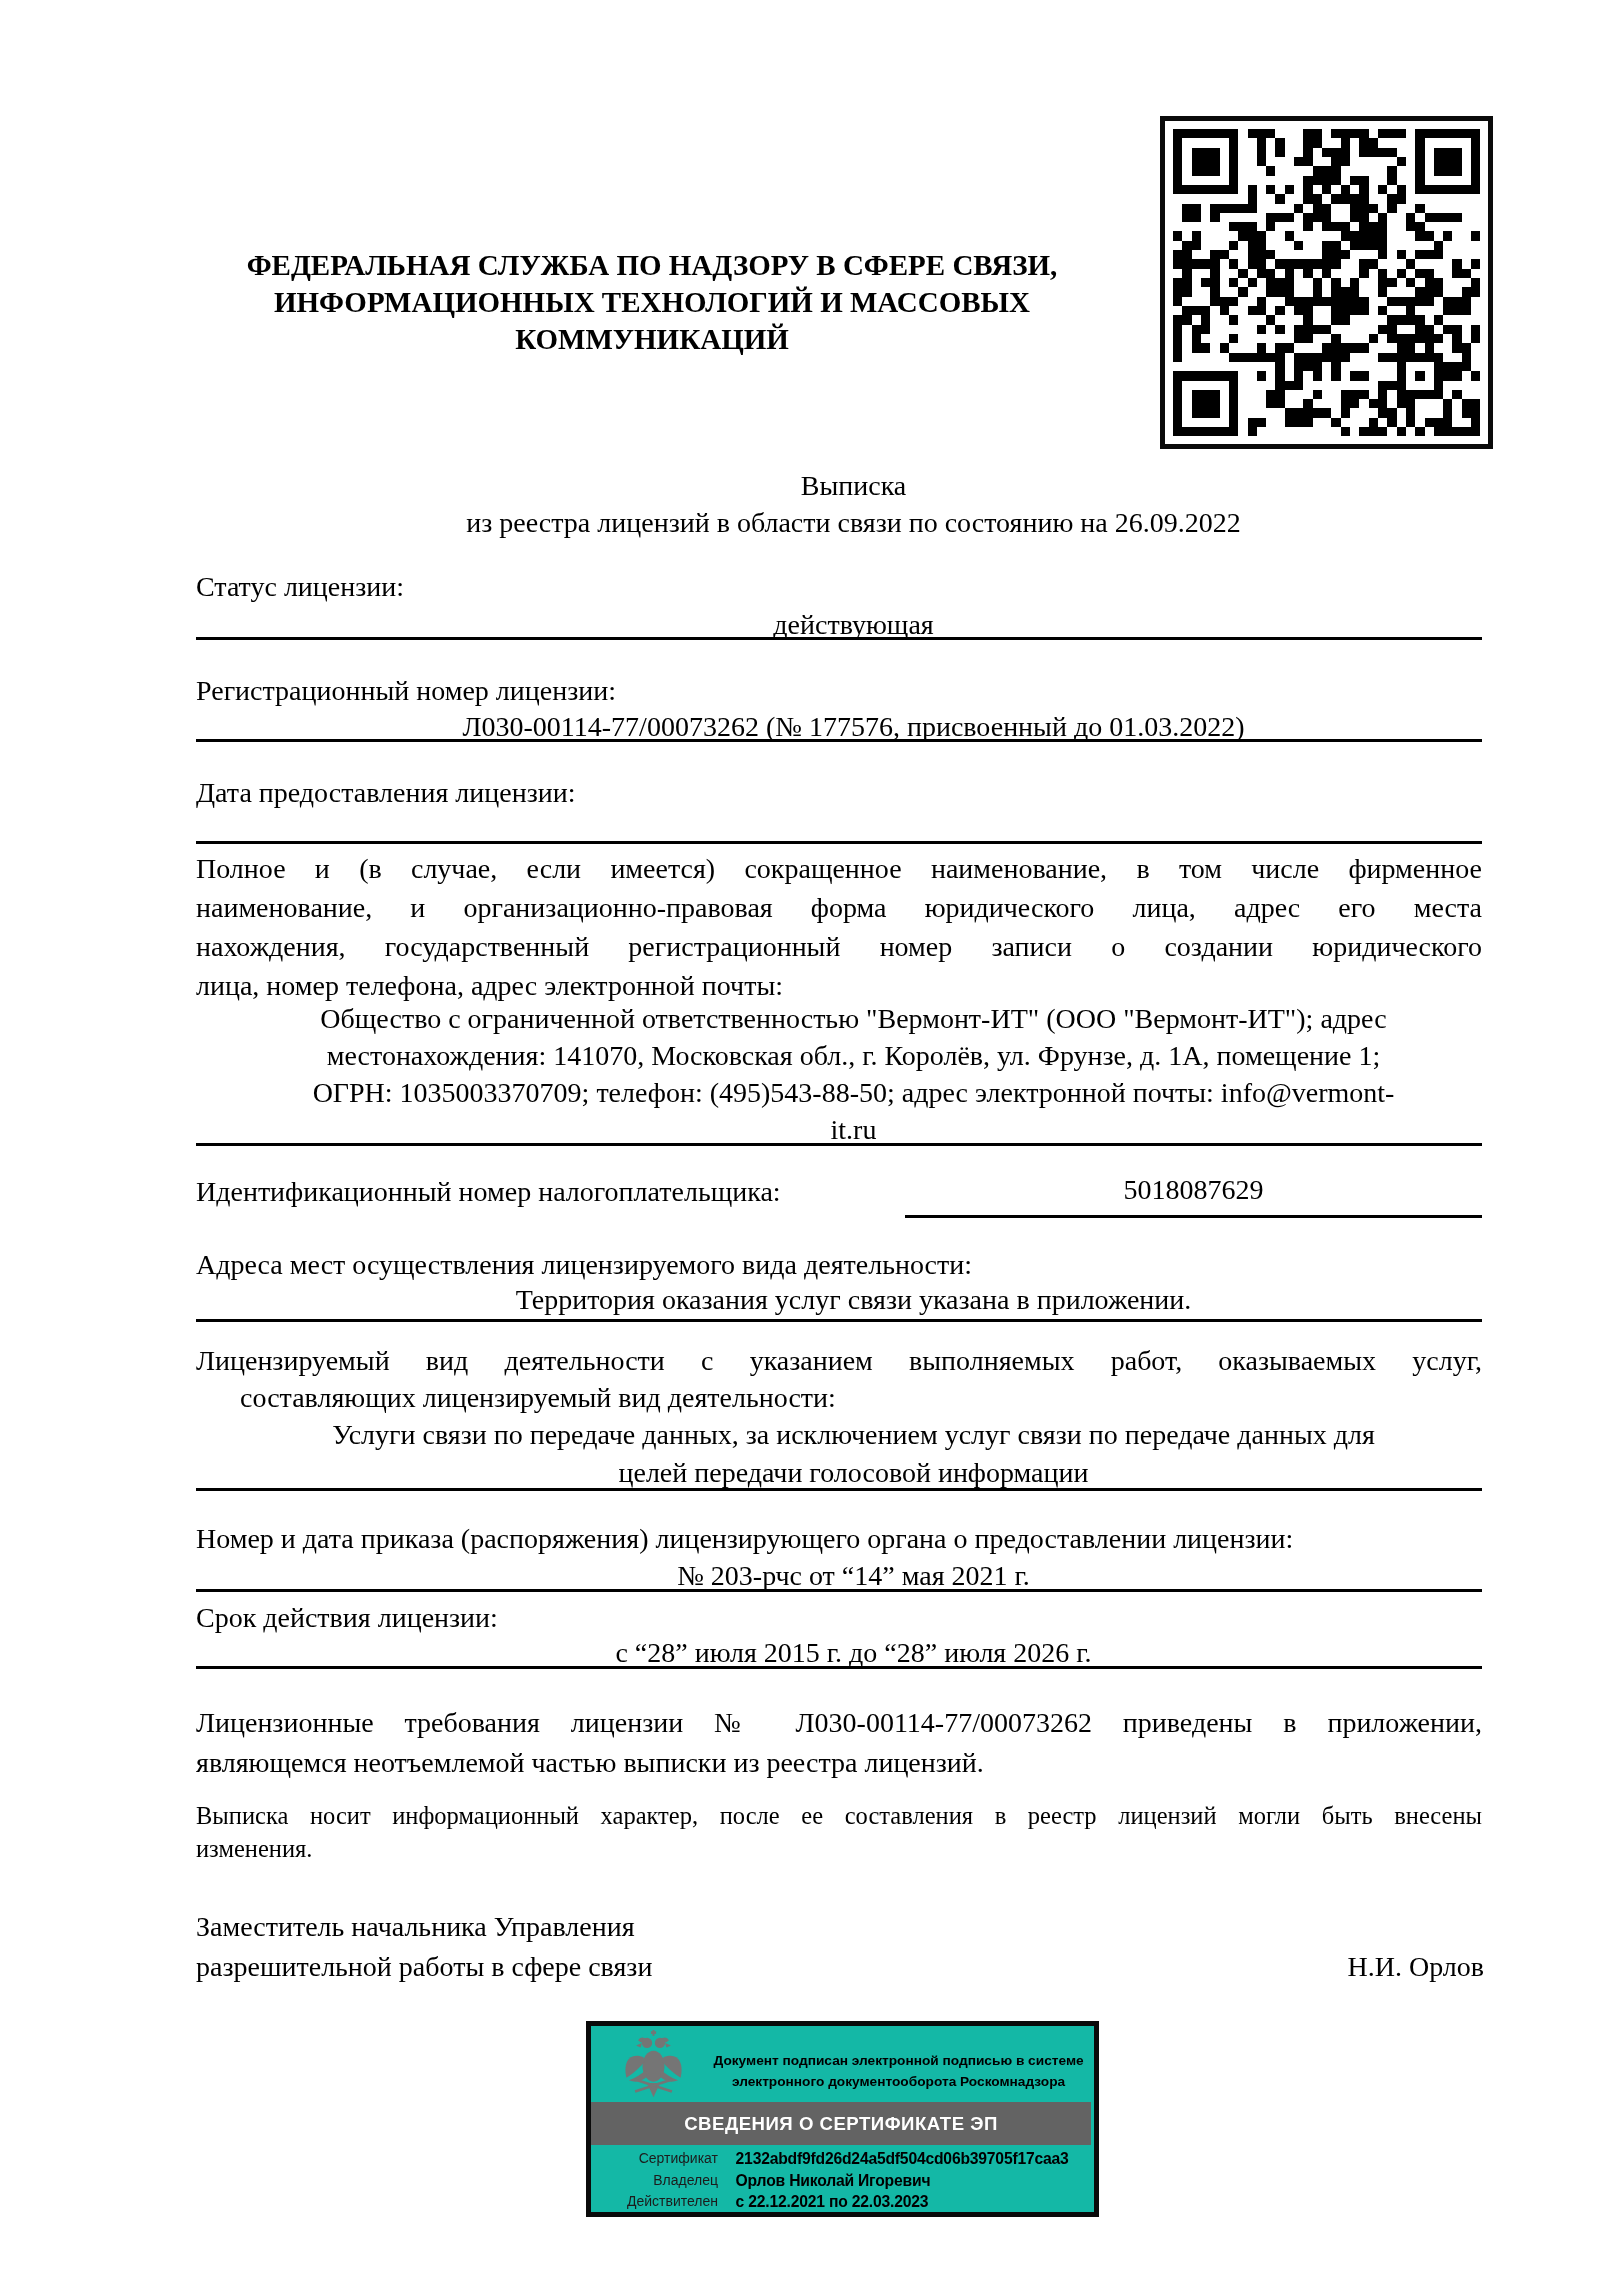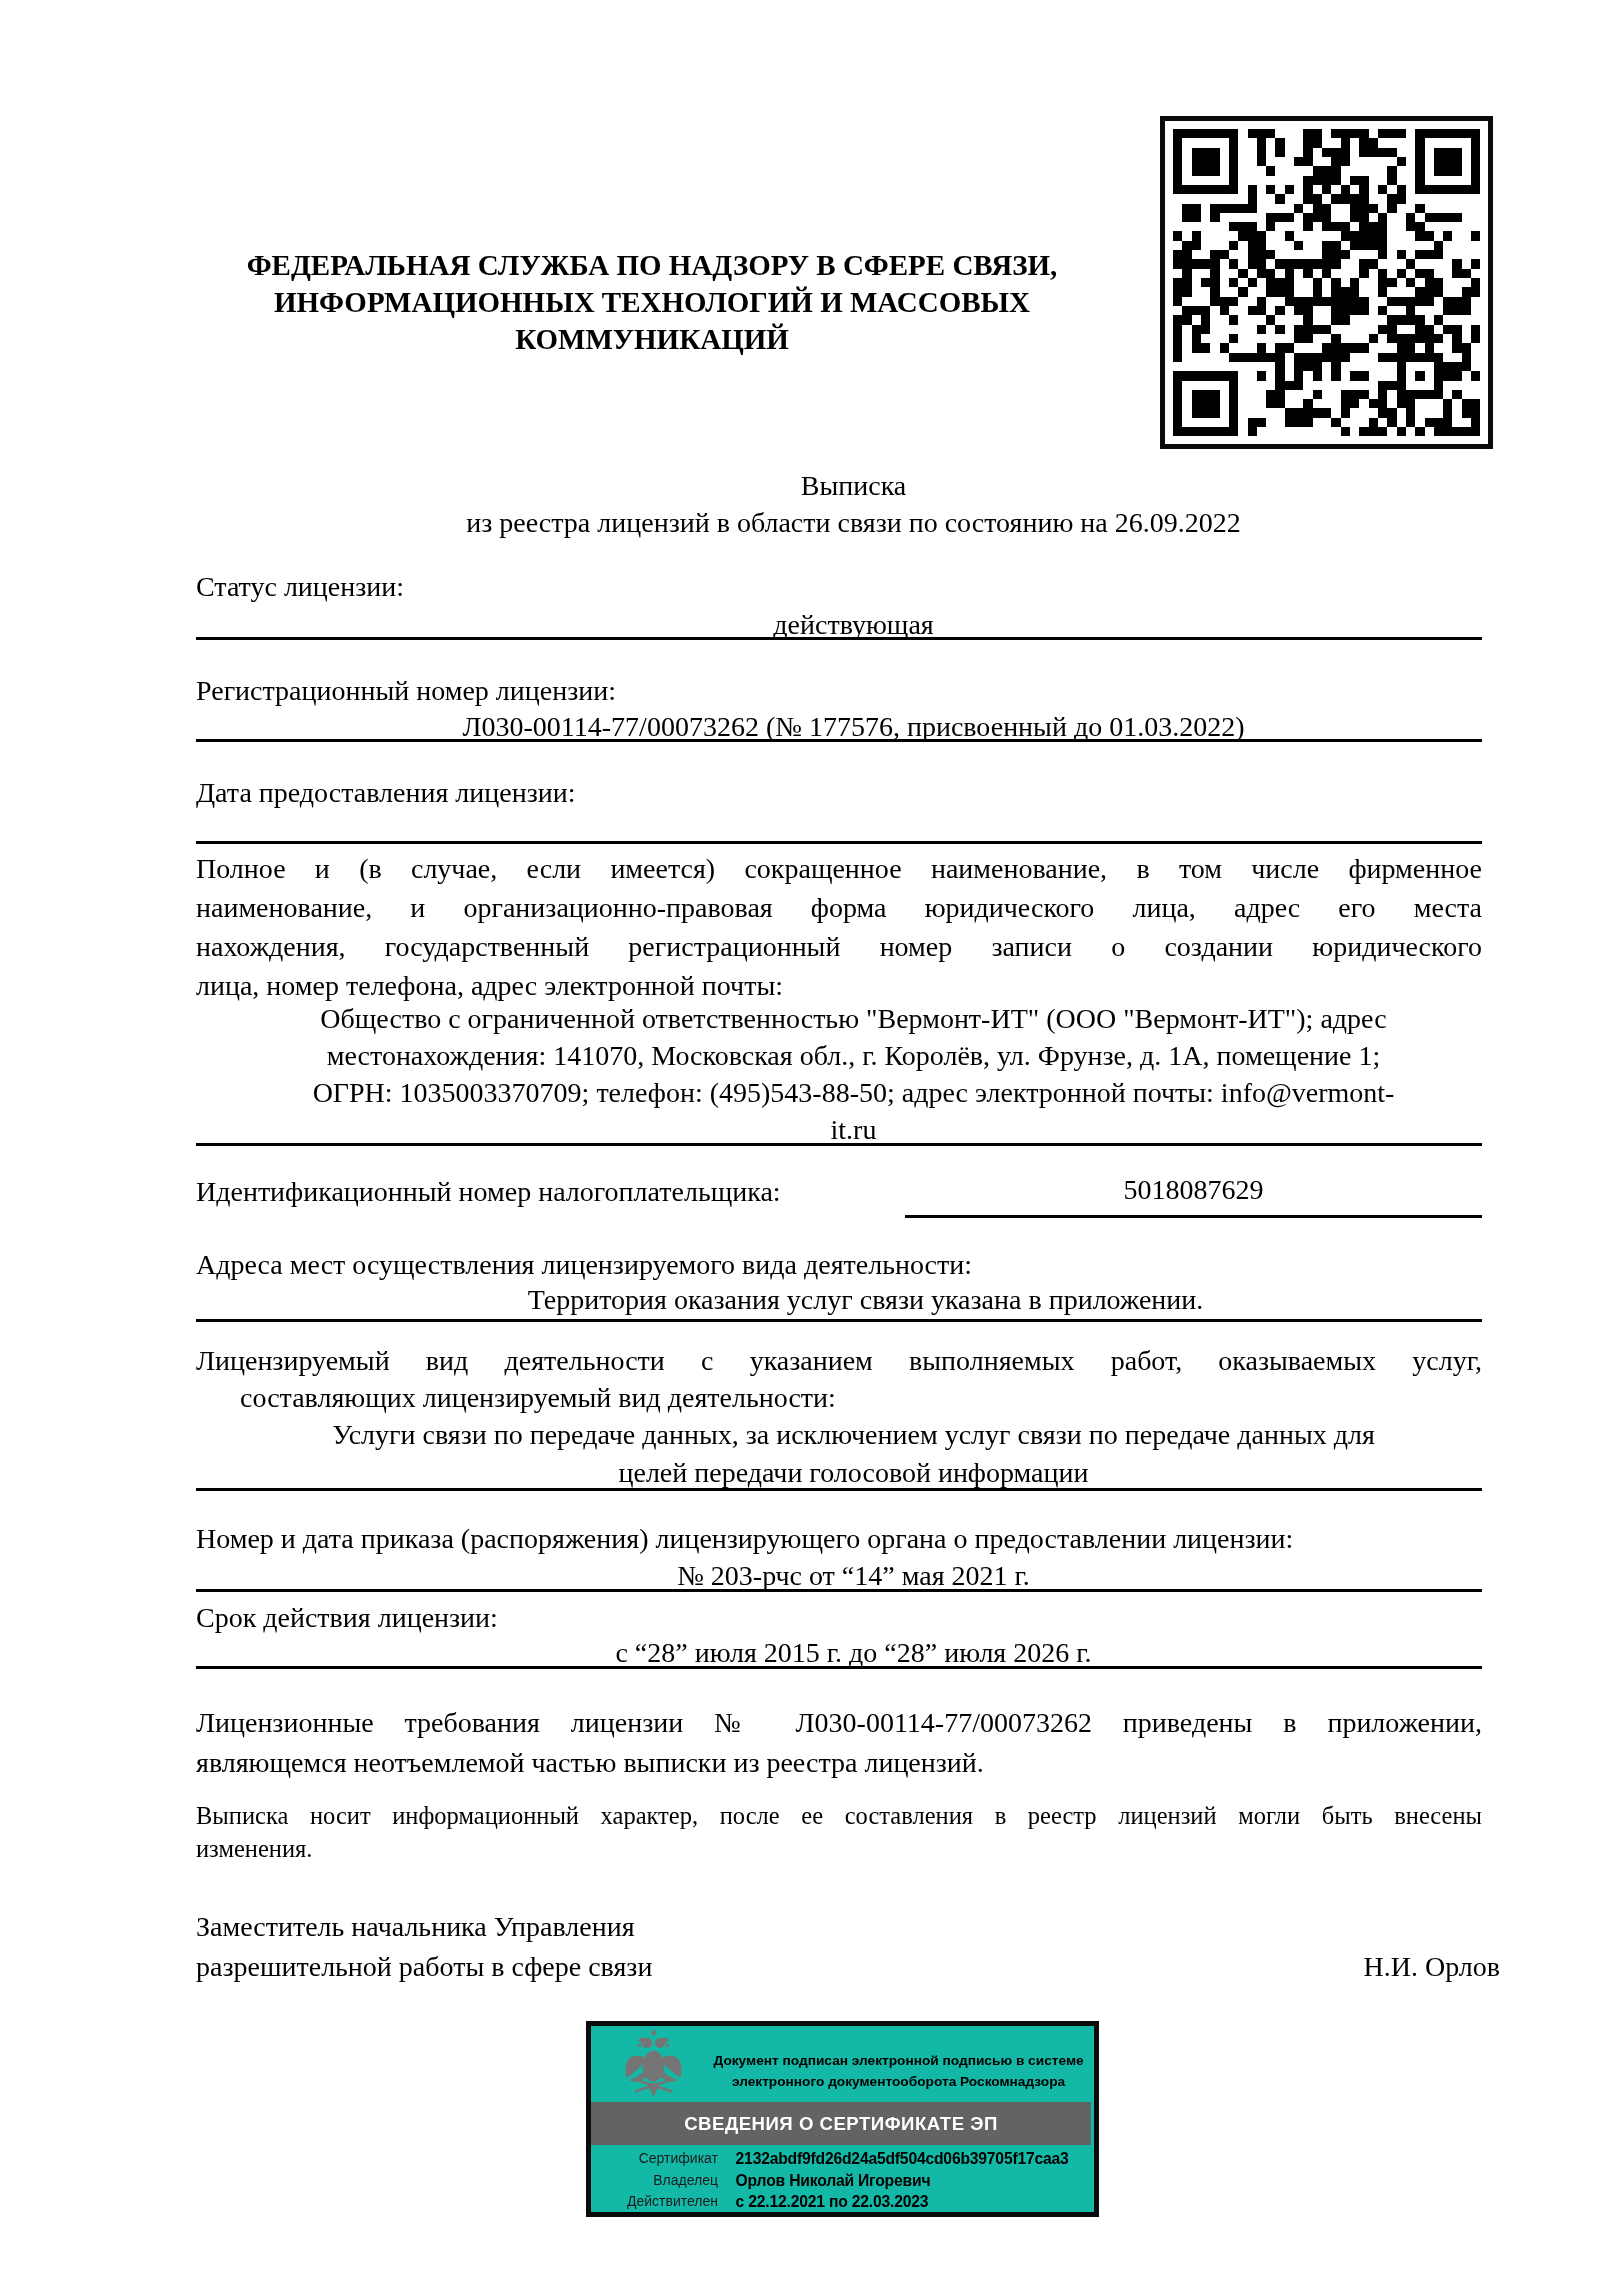--- a/index.html
+++ b/index.html
@@ -622,21 +622,21 @@
   <div class="abs t ctr" style="left:225px;top:1038px;width:1257px;">местонахождения: 141070, Московская обл., г. Королёв, ул. Фрунзе, д. 1А, помещение 1;</div>
   <div class="abs t ctr" style="left:225px;top:1075px;width:1257px;">ОГРН: 1035003370709; телефон: (495)543-88-50; адрес электронной почты: info@vermont-</div>
   <div class="abs t ctr" style="left:225px;top:1112px;width:1257px;">it.ru</div>
   <div class="abs rule" style="left:196px;top:1143px;width:1286px;"></div>
 
   <div class="abs t" style="left:196px;top:1174px;">Идентификационный номер налогоплательщика:</div>
   <div class="abs t ctr" style="left:905px;top:1172px;width:577px;">5018087629</div>
   <div class="abs rule" style="left:905px;top:1215px;width:577px;"></div>
 
   <div class="abs t" style="left:196px;top:1247px;">Адреса мест осуществления лицензируемого вида деятельности:</div>
-  <div class="abs t ctr" style="left:237px;top:1282px;width:1257px;">Территория оказания услуг связи указана в приложении.</div>
+  <div class="abs t ctr" style="left:225px;top:1282px;width:1257px;">Территория оказания услуг связи указана в приложении.</div>
   <div class="abs rule" style="left:196px;top:1319px;width:1286px;"></div>
 
   <div class="abs t just" style="left:196px;top:1343px;width:1286px;">Лицензируемый вид деятельности с указанием выполняемых работ, оказываемых услуг,</div>
   <div class="abs t" style="left:196px;top:1380px;margin-left:44px;">составляющих лицензируемый вид деятельности:</div>
   <div class="abs t ctr" style="left:225px;top:1417px;width:1257px;">Услуги связи по передаче данных, за исключением услуг связи по передаче данных для</div>
   <div class="abs t ctr" style="left:225px;top:1455px;width:1257px;">целей передачи голосовой информации</div>
   <div class="abs rule" style="left:196px;top:1488px;width:1286px;"></div>
 
   <div class="abs t" style="left:196px;top:1521px;">Номер и дата приказа (распоряжения) лицензирующего органа о предоставлении лицензии:</div>
   <div class="abs t ctr" style="left:225px;top:1558px;width:1257px;">№ 203-рчс от “14” мая 2021 г.</div>
@@ -647,21 +647,21 @@
   <div class="abs rule" style="left:196px;top:1666px;width:1286px;"></div>
 
   <div class="abs t just" style="left:196px;top:1705px;width:1286px;">Лицензионные требования лицензии № Л030-00114-77/00073262 приведены в приложении,</div>
   <div class="abs t" style="left:196px;top:1745px;">являющемся неотъемлемой частью выписки из реестра лицензий.</div>
 
   <div class="abs small just" style="left:196px;top:1799px;width:1286px;">Выписка носит информационный характер, после ее составления в реестр лицензий могли быть внесены</div>
   <div class="abs small" style="left:196px;top:1832px;">изменения.</div>
 
   <div class="abs t" style="left:196px;top:1909px;">Заместитель начальника Управления</div>
   <div class="abs t" style="left:196px;top:1949px;">разрешительной работы в сфере связи</div>
-  <div class="abs t rt" style="left:196px;top:1949px;width:1304px;">Н.И. Орлов</div>
+  <div class="abs t rt" style="left:180px;top:1949px;width:1304px;">Н.И. Орлов</div>
 
   <div class="abs stamp">
     <div class="stamp-top">
       <svg class="stamp-eagle" viewBox="0 0 100 110" xmlns="http://www.w3.org/2000/svg">
         <g fill="#757575">
           <rect x="46" y="2" width="8" height="4"></rect>
           <rect x="48.5" y="-1" width="3" height="10"></rect>
           <path d="M40 14 q-10 -6 -14 2 q6 6 12 4 z"></path>
           <path d="M60 14 q10 -6 14 2 q-6 6 -12 4 z"></path>
           <circle cx="40" cy="20" r="8"></circle>

